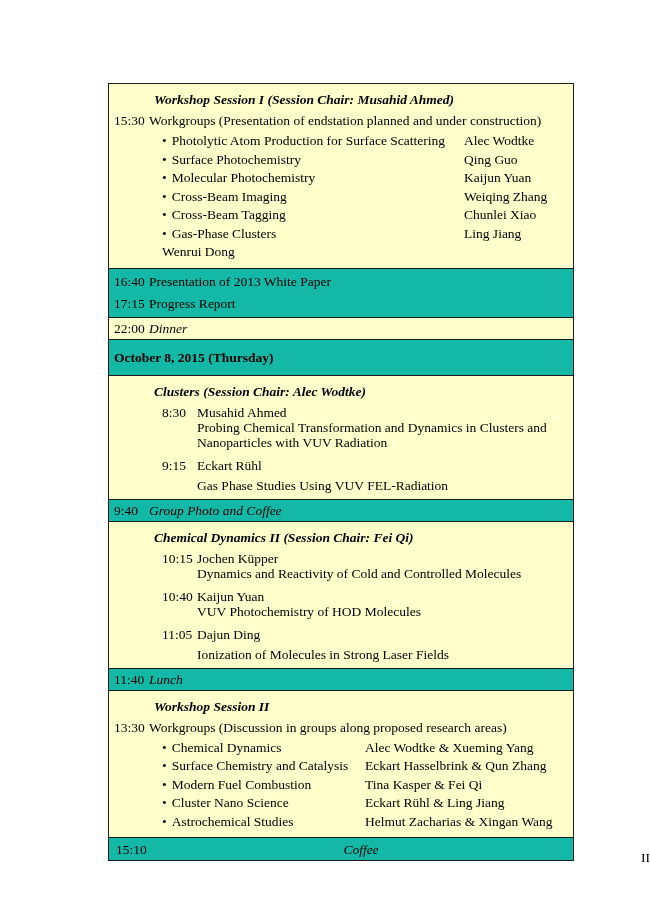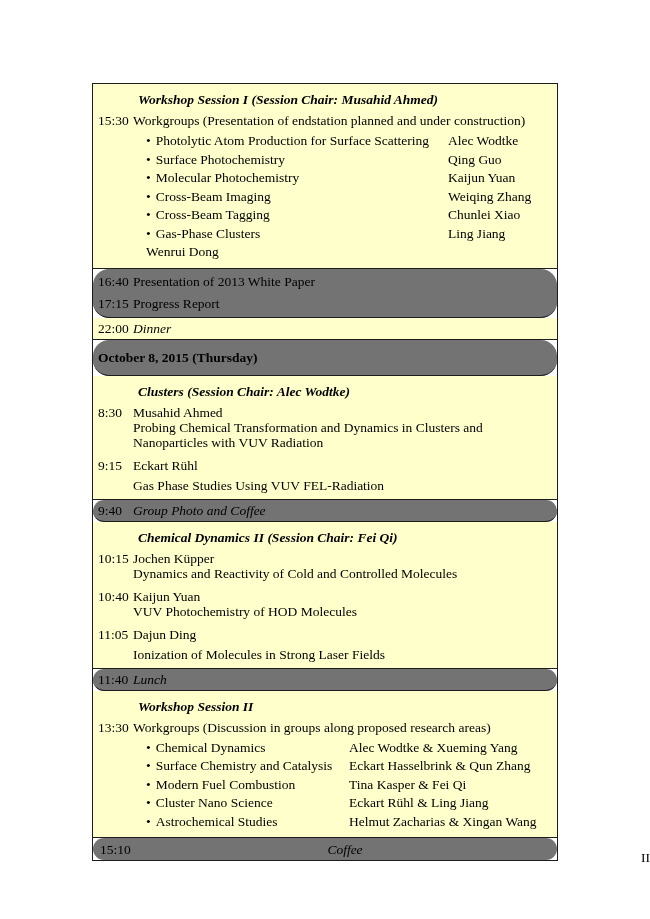--- a/index.html
+++ b/index.html
@@ -7,29 +7,29 @@
   body {
     background: #ffffff;
     position: relative;
     font-family: "Liberation Serif", serif;
     font-size: 13.5px;
     line-height: 15px;
     color: #000;
   }
   .schedule {
     position: absolute;
-    left: 92px;
+    left: 108px;
     top: 83px;
     width: 466px;
     border: 1px solid #1c1c1c;
   }
   .block { border-bottom: 1px solid #1c1c1c; }
   .block:last-child { border-bottom: none; text-align: center; }
   .yellow { background: #FFFFCC; }
-  .gray   { background: #737373; border-radius: 16px; }
+  .gray   { background: #14b8a6; }
 
   .sess { padding: 8px 6px 6px 0; }
   .session-title {
     font-weight: bold;
     font-style: italic;
     margin-left: 45px;
   }
   .entry { display: flex; margin-top: 6px; }
   .time  { width: 40px; flex: none; padding-left: 5px; }
   .entry-text { flex: 1; }
@@ -37,21 +37,21 @@
   .wg-list { margin-top: 4px; }
   .wg-row {
     display: grid;
     grid-template-columns: 302px 1fr;
     padding-left: 53px;
     line-height: 18.5px;
   }
   .s2 .wg-row { grid-template-columns: 203px 1fr; }
   .bullet { margin-right: 5px; }
 
-  .talk { display: flex; margin-top: 6px; }
+  .talk { display: flex; margin-top: 6px; padding-left: 48px; }
   .talk + .talk { margin-top: 8px; }
   .talk-body { flex: 1; }
   .talk-title { max-width: 392px; }
   .talk-title.gap { margin-top: 5px; }
 
   .row { display: flex; align-items: center; height: 22px; }
   .row .row-text { flex: 1; }
   .italic-row .row-text { font-style: italic; }
 
   .row2 { padding: 2px 0; }

